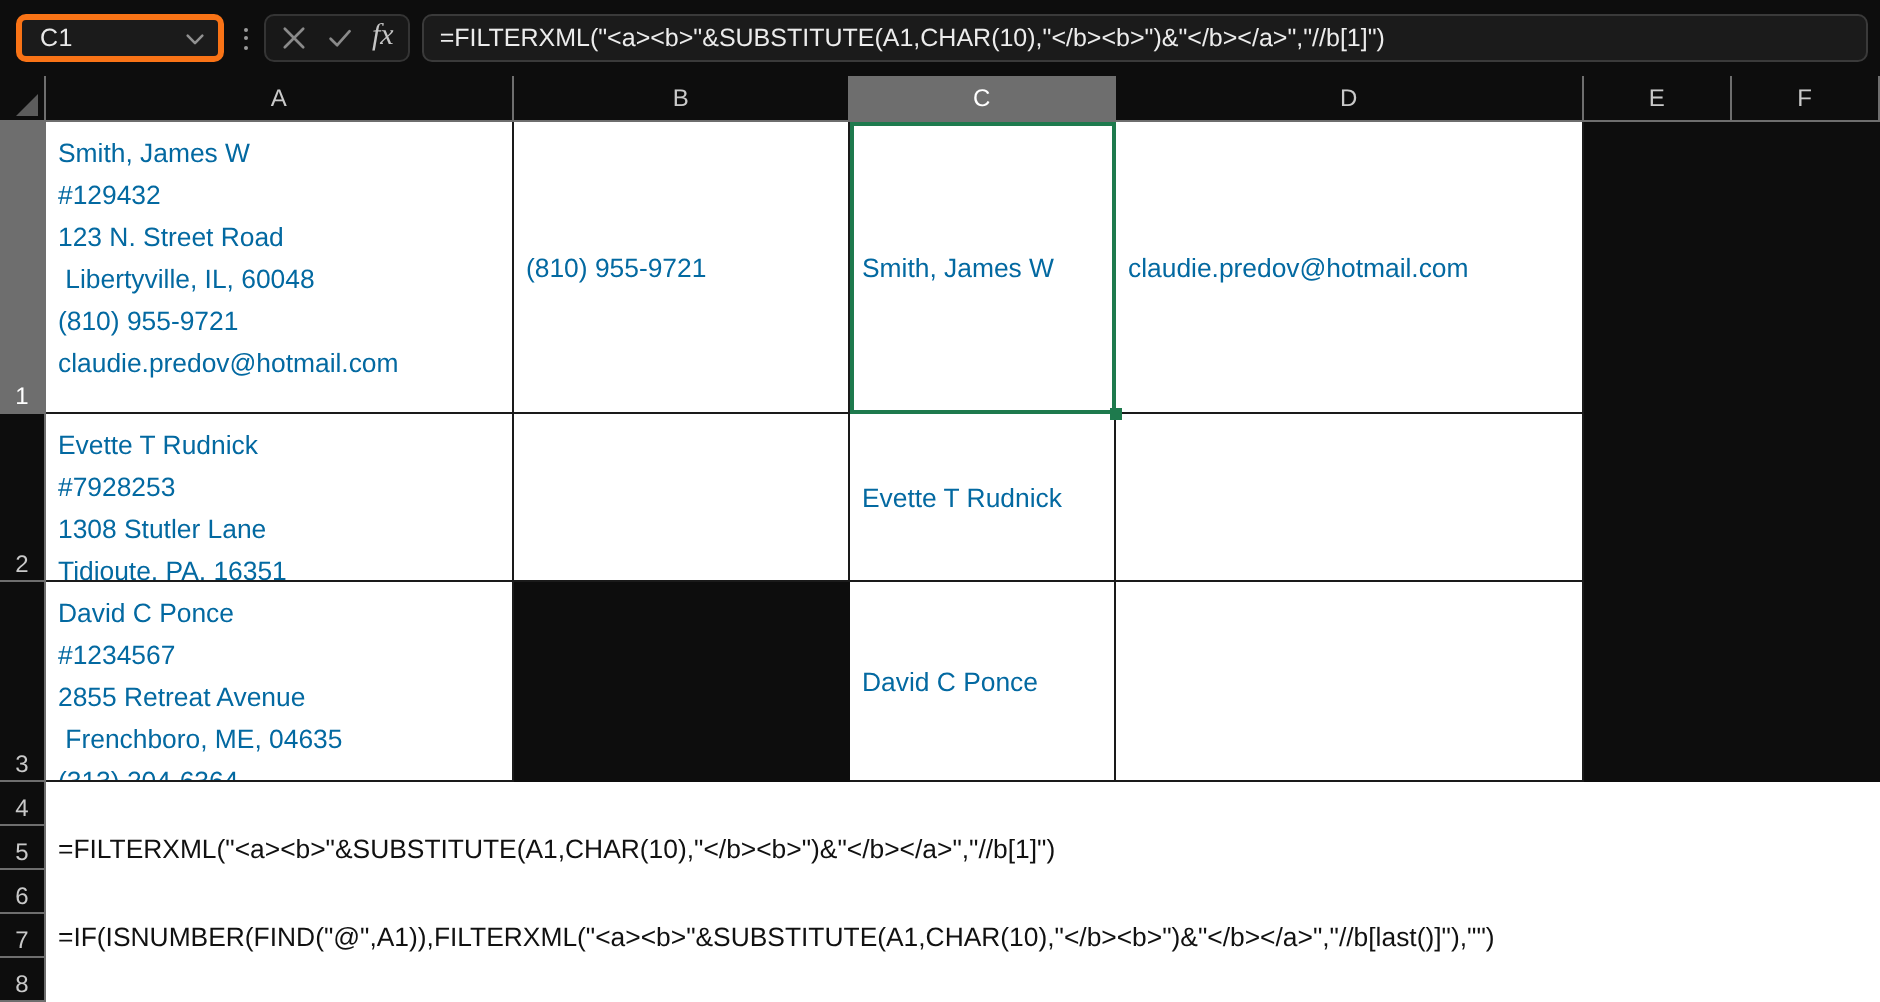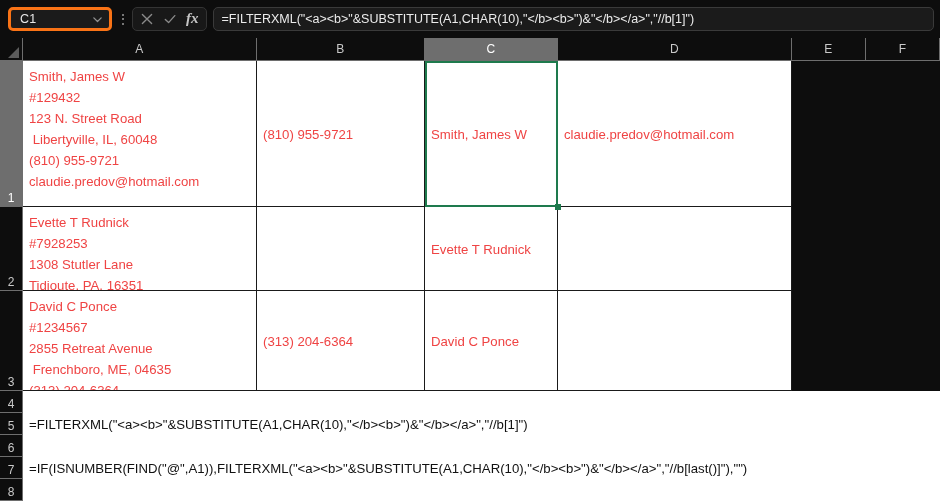--- a/index.html
+++ b/index.html
@@ -84,21 +84,21 @@
     width: 14px; height: 14px;
     display: block;
     opacity: .62;
   }
   .fxicon svg { display: block; }
   #fx-symbol {
     color: #d8d8d8;
     font-family: "Liberation Serif", serif;
     font-style: italic;
     font-size: 15px;
-    font-weight: bold;
+    font-weight: normal;
     line-height: 1;
     opacity: .9;
     padding-bottom: 1px;
   }
 
   #formula-input {
     flex: 1 1 auto;
     height: 24px;
     margin-left: 6px;
     background: #1b1b1b;
@@ -207,21 +207,21 @@
     background: #ffffff;
     box-sizing: border-box;
     border-right: 1px solid #1a1a1a;
     border-bottom: 1px solid #1a1a1a;
     overflow: hidden;
   }
   .cell-txt {
     position: absolute;
     left: 6px;
     right: 2px;
-    color: #ef4444;
+    color: #0369a1;
     font-size: 13.2px;
     line-height: 21px;
     white-space: pre;
     font-family: "Liberation Sans", sans-serif;
   }
   .cell-txt.mid {
     top: 50%;
     transform: translateY(-50%);
   }
   .cell-txt.topline { top: 5px; }
@@ -358,23 +358,20 @@
         <div class="cell-txt mid">Evette T Rudnick</div>
       </div>
       <div class="cellbox" style="left: 535px; top: 146px; width: 234px; height: 84px;"></div>
       <div class="cellbox" style="left: 0px; top: 230px; width: 234px; height: 100px;">
         <div class="cell-txt topline">David C Ponce
 #1234567
 2855 Retreat Avenue
  Frenchboro, ME, 04635
 (313) 204-6364</div>
       </div>
-      <div class="cellbox" style="left: 234px; top: 230px; width: 168px; height: 100px;">
-        <div class="cell-txt mid">(313) 204-6364</div>
-      </div>
       <div class="cellbox" style="left: 402px; top: 230px; width: 133px; height: 100px;">
         <div class="cell-txt mid">David C Ponce</div>
       </div>
       <div class="cellbox" style="left: 535px; top: 230px; width: 234px; height: 100px;"></div>
       <div class="blank-white" style="left: 0px; top: 330px; width: 917px; height: 22px;"></div>
       <div class="bare-row" style="left: 0px; top: 352px; width: 917px; height: 22px;">=FILTERXML("&lt;a&gt;&lt;b&gt;"&amp;SUBSTITUTE(A1,CHAR(10),"&lt;/b&gt;&lt;b&gt;")&amp;"&lt;/b&gt;&lt;/a&gt;","//b[1]")</div>
       <div class="blank-white" style="left: 0px; top: 374px; width: 917px; height: 22px;"></div>
       <div class="bare-row" style="left: 0px; top: 396px; width: 917px; height: 22px;">=IF(ISNUMBER(FIND("@",A1)),FILTERXML("&lt;a&gt;&lt;b&gt;"&amp;SUBSTITUTE(A1,CHAR(10),"&lt;/b&gt;&lt;b&gt;")&amp;"&lt;/b&gt;&lt;/a&gt;","//b[last()]"),"")</div>
       <div class="blank-white" style="left: 0px; top: 418px; width: 917px; height: 22px;"></div>
       <div class="blank-white" style="left: 769px; top: 0px; width: 148px; height: 330px; z-index: -1;"></div>

